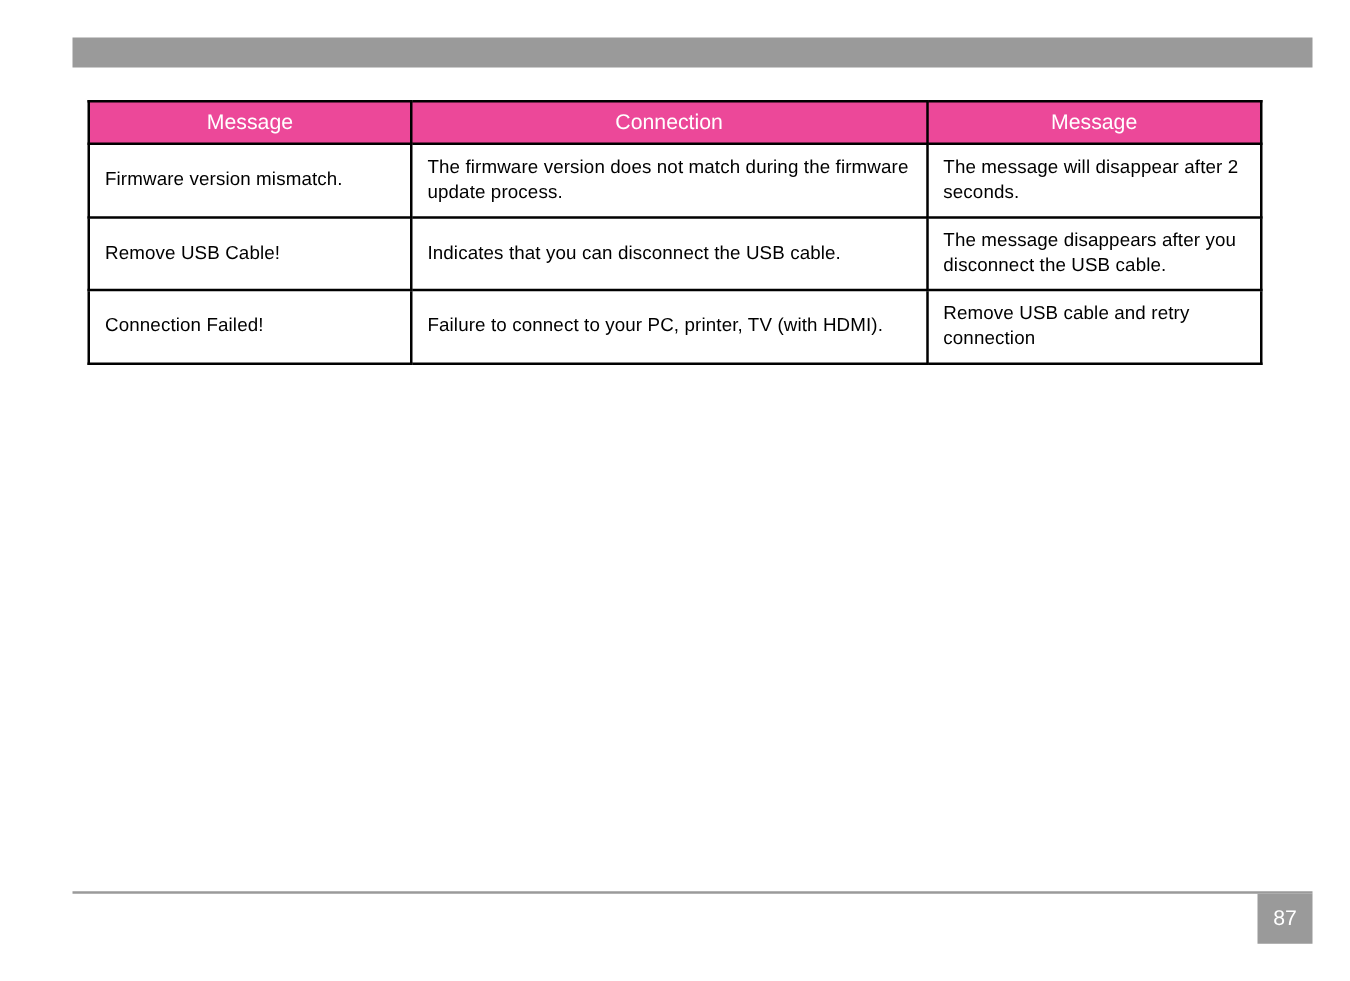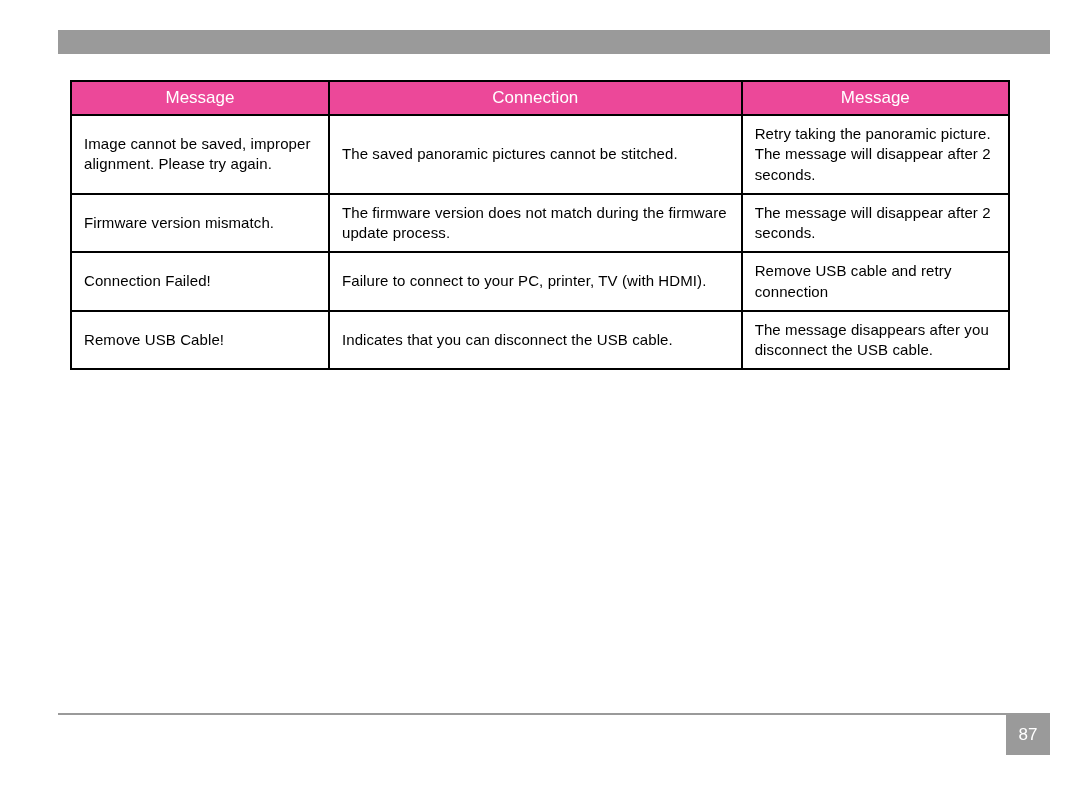--- a/index.html
+++ b/index.html
@@ -94,38 +94,33 @@
       </colgroup>
       <thead>
         <tr>
           <th>Message</th>
           <th>Connection</th>
           <th>Message</th>
         </tr>
       </thead>
       <tbody>
         <tr>
-          <td>Image cannot be saved, improper alignment. Please try again.</td>
-          <td>The saved panoramic pictures cannot be stitched.</td>
-          <td>Retry taking the panoramic picture. The message will disappear after 2 seconds.</td>
-        </tr>
-        <tr>
           <td>Firmware version mismatch.</td>
           <td>The firmware version does not match during the firmware update process.</td>
           <td>The message will disappear after 2 seconds.</td>
         </tr>
         <tr>
+          <td>Remove USB Cable!</td>
+          <td>Indicates that you can disconnect the USB cable.</td>
+          <td>The message disappears after you disconnect the USB cable.</td>
+        </tr>
+        <tr>
           <td>Connection Failed!</td>
           <td>Failure to connect to your PC, printer, TV (with HDMI).</td>
           <td>Remove USB cable and retry connection</td>
-        </tr>
-        <tr>
-          <td>Remove USB Cable!</td>
-          <td>Indicates that you can disconnect the USB cable.</td>
-          <td>The message disappears after you disconnect the USB cable.</td>
         </tr>
       </tbody>
     </table>
   </div>
 
   <div class="bottom-rule"></div>
   <div class="page-number">87</div>
 </div>
 
 </body></html>

